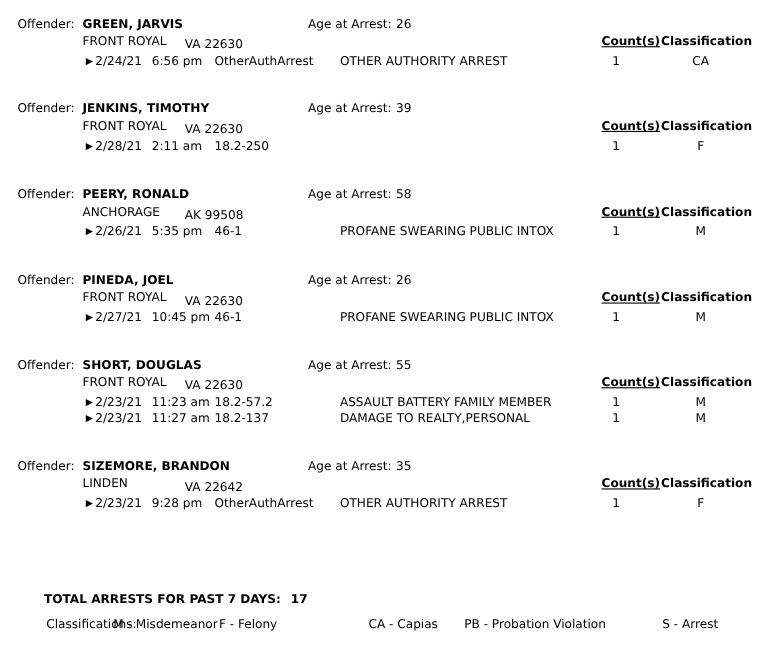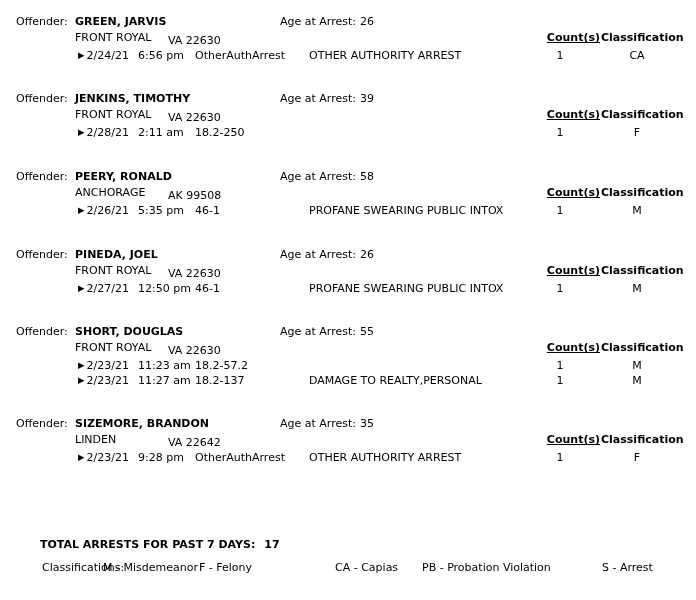--- a/index.html
+++ b/index.html
@@ -100,38 +100,39 @@
 
   <section class="block" style="top:248px">
     <span class="abs off-lbl">Offender:</span>
     <span class="abs off-name">PINEDA, JOEL</span>
     <span class="abs off-age"><span>Age at Arrest:</span><span class="age-val">26</span></span>
     <span class="abs off-city">FRONT ROYAL</span>
     <span class="abs off-state">VA 22630</span>
     <span class="abs cnt-hdr">Count(s)</span>
     <span class="abs cls-hdr">Classification</span>
     <span class="abs row-date r0"><span class="marker">▶</span><span>2/27/21</span></span>
-    <span class="abs row-time r0">12:50 pm</span>
+    <span class="abs row-time r0">10:45 pm</span>
     <span class="abs row-code r0">46-1</span>
     <span class="abs row-desc r0">PROFANE SWEARING PUBLIC INTOX</span>
     <span class="abs row-count r0">1</span>
     <span class="abs row-cls r0">M</span>
   </section>
 
   <section class="block" style="top:325px; height:85px">
     <span class="abs off-lbl">Offender:</span>
     <span class="abs off-name">SHORT, DOUGLAS</span>
     <span class="abs off-age"><span>Age at Arrest:</span><span class="age-val">55</span></span>
     <span class="abs off-city">FRONT ROYAL</span>
     <span class="abs off-state">VA 22630</span>
     <span class="abs cnt-hdr">Count(s)</span>
     <span class="abs cls-hdr">Classification</span>
     <span class="abs row-date r0"><span class="marker">▶</span><span>2/23/21</span></span>
     <span class="abs row-time r0">11:23 am</span>
     <span class="abs row-code r0">18.2-57.2</span>
+    <span class="abs row-desc r0">ASSAULT BATTERY FAMILY MEMBER</span>
     <span class="abs row-count r0">1</span>
     <span class="abs row-cls r0">M</span>
     <span class="abs row-date r1"><span class="marker">▶</span><span>2/23/21</span></span>
     <span class="abs row-time r1">11:27 am</span>
     <span class="abs row-code r1">18.2-137</span>
     <span class="abs row-desc r1">DAMAGE TO REALTY,PERSONAL</span>
     <span class="abs row-count r1">1</span>
     <span class="abs row-cls r1">M</span>
   </section>
 

